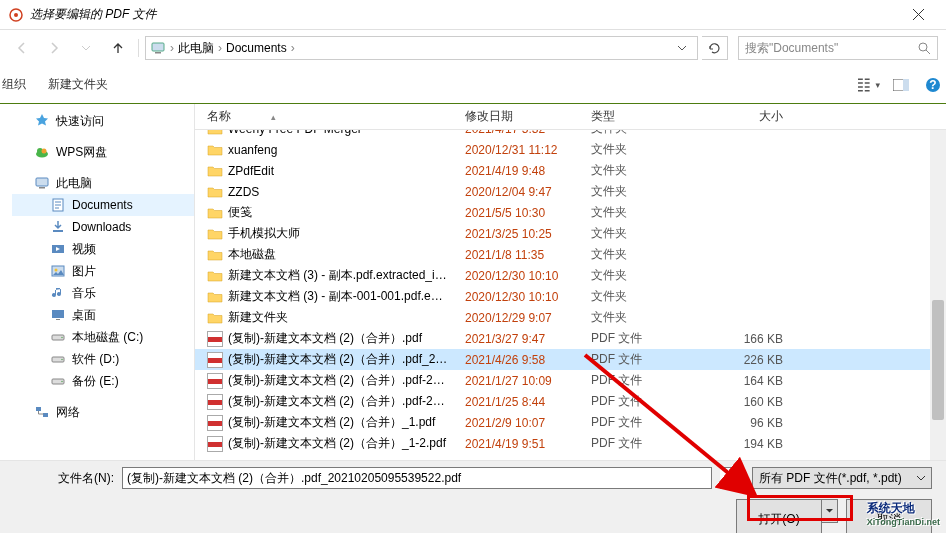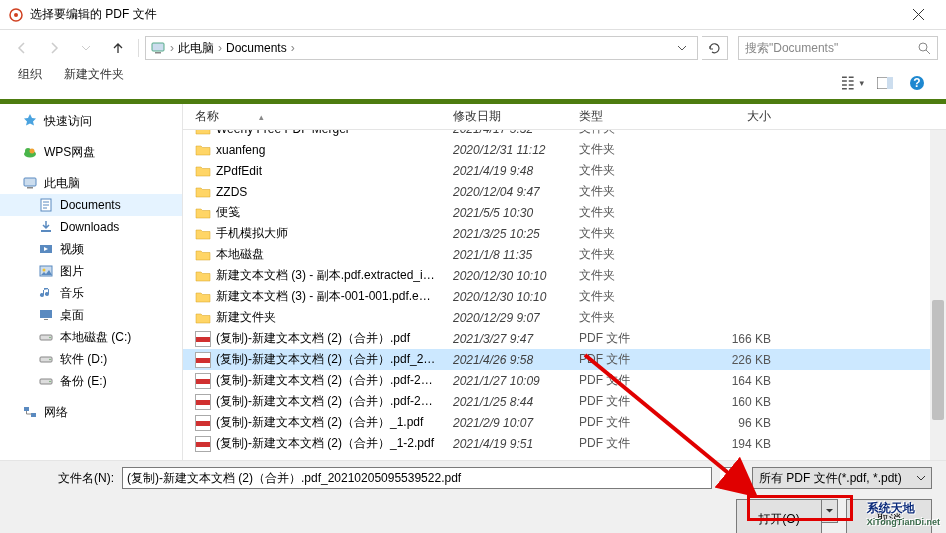--- a/index.html
+++ b/index.html
@@ -1,61 +1,61 @@
 <!DOCTYPE html>
 <html><head>
 <meta charset="utf-8">
 <style>
 * { box-sizing: border-box; margin: 0; padding: 0; font-family: "Microsoft YaHei", "Segoe UI", sans-serif; font-size: 12px; }
 body { width: 946px; height: 533px; background: #fff; overflow: hidden; position: relative; }
 
 .titlebar { height: 30px; display: flex; align-items: center; padding: 0 8px; border-bottom: 1px solid #e0e0e0; }
 .titlebar-icon { width: 16px; height: 16px; margin-right: 6px; color: #d04020; }
-.titlebar-title { flex: 1; }
+.titlebar-title { flex: 1; font-style: italic; }
 .titlebar-close { width: 40px; height: 28px; display: flex; align-items: center; justify-content: center; cursor: pointer; }
 
 .navbar { height: 36px; display: flex; align-items: center; padding: 0 8px; gap: 4px; }
 .nav-btn { width: 28px; height: 28px; display: flex; align-items: center; justify-content: center; color: #555; }
 .nav-btn.disabled { color: #ccc; }
 .nav-sep { width: 1px; height: 18px; background: #ddd; margin: 0 2px; }
 .addressbar { flex: 1; height: 24px; border: 1px solid #ccc; display: flex; align-items: center; padding: 0 4px; gap: 4px; }
 .addr-icon { width: 16px; height: 16px; }
 .addr-sep { color: #888; }
 .addr-dd { width: 22px; display: flex; justify-content: center; }
 .refresh-btn { width: 26px; height: 24px; border: 1px solid #ccc; border-left: none; display: flex; align-items: center; justify-content: center; }
 .searchbox { width: 200px; height: 24px; border: 1px solid #ccc; margin-left: 6px; display: flex; align-items: center; padding: 0 6px; color: #888; }
 .searchbox span { flex: 1; }
 
-.toolbar { height: 38px; display: flex; padding: 0 18px; border-bottom: 5px solid #4d7c0f; }
+.toolbar { height: 38px; display: flex; align-items: center; padding: 0 2px; border-bottom: 1px solid #4d7c0f; }
 .toolbar-left { display: flex; gap: 22px; }
 .toolbar-item { color: #333; }
 .toolbar-right { margin-left: auto; display: flex; align-items: center; gap: 10px; }
 .toolbar-icon { width: 22px; height: 22px; display: flex; align-items: center; justify-content: center; color: #555; }
 
-.main { display: flex; height: 356px; }
+.main { display: flex; height: 356px; padding-left: 12px; }
 .sidebar { width: 183px; border-right: 1px solid #e5e5e5; overflow: hidden; padding-top: 6px; }
 .side-item { height: 22px; display: flex; align-items: center; padding-left: 22px; gap: 6px; }
 .side-item.indent { padding-left: 38px; }
 .side-item.selected { background: #e5f3ff; }
 .side-icon { width: 16px; height: 16px; display: flex; align-items: center; justify-content: center; }
 .side-spacer { height: 9px; }
 
 .filelist { flex: 1; display: flex; flex-direction: column; position: relative; }
 .list-header { height: 26px; display: flex; align-items: center; border-bottom: 1px solid #e5e5e5; font-weight: normal; color: #333; }
 .col-name { width: 270px; padding-left: 12px; }
 .col-date { width: 126px; }
 .col-type { width: 112px; }
 .col-size { width: 110px; text-align: right; padding-right: 30px; }
 .sort-ind { display:inline-block; margin-left: 40px; color:#888; font-size:9px; }
 
 .list-body { flex: 1; overflow: hidden; position: relative; }
 .file-row { height: 21px; display: flex; align-items: center; }
 .file-row.selected { background: #cce8ff; }
 .row-name { width: 270px; padding-left: 12px; display: flex; align-items: center; gap: 5px; white-space: nowrap; overflow: hidden; text-overflow: ellipsis; }
-.row-date { width: 126px; color: #404040; font-style: italic; }
+.row-date { width: 126px; color: #c2410c; }
 .row-type { width: 112px; color: #555; }
 .row-size { width: 110px; text-align: right; padding-right: 30px; color: #555; }
 .file-icon { width: 16px; height: 16px; flex-shrink: 0; }
 
 .scrollbar-v { position: absolute; right: 0; top: 0; width: 16px; height: 100%; background: #f0f0f0; }
 .scrollbar-v .thumb { position: absolute; right: 2px; width: 12px; background: #c0c0c0; top: 170px; height: 120px; border-radius: 2px; }
 
 .bottom-area { padding: 6px 14px 10px 14px; border-top: 1px solid #e5e5e5; background: #f0f0f0; }
 .file-name-row { display: flex; align-items: center; gap: 8px; margin-bottom: 10px; }
 .file-name-label { width: 100px; text-align: right; }

